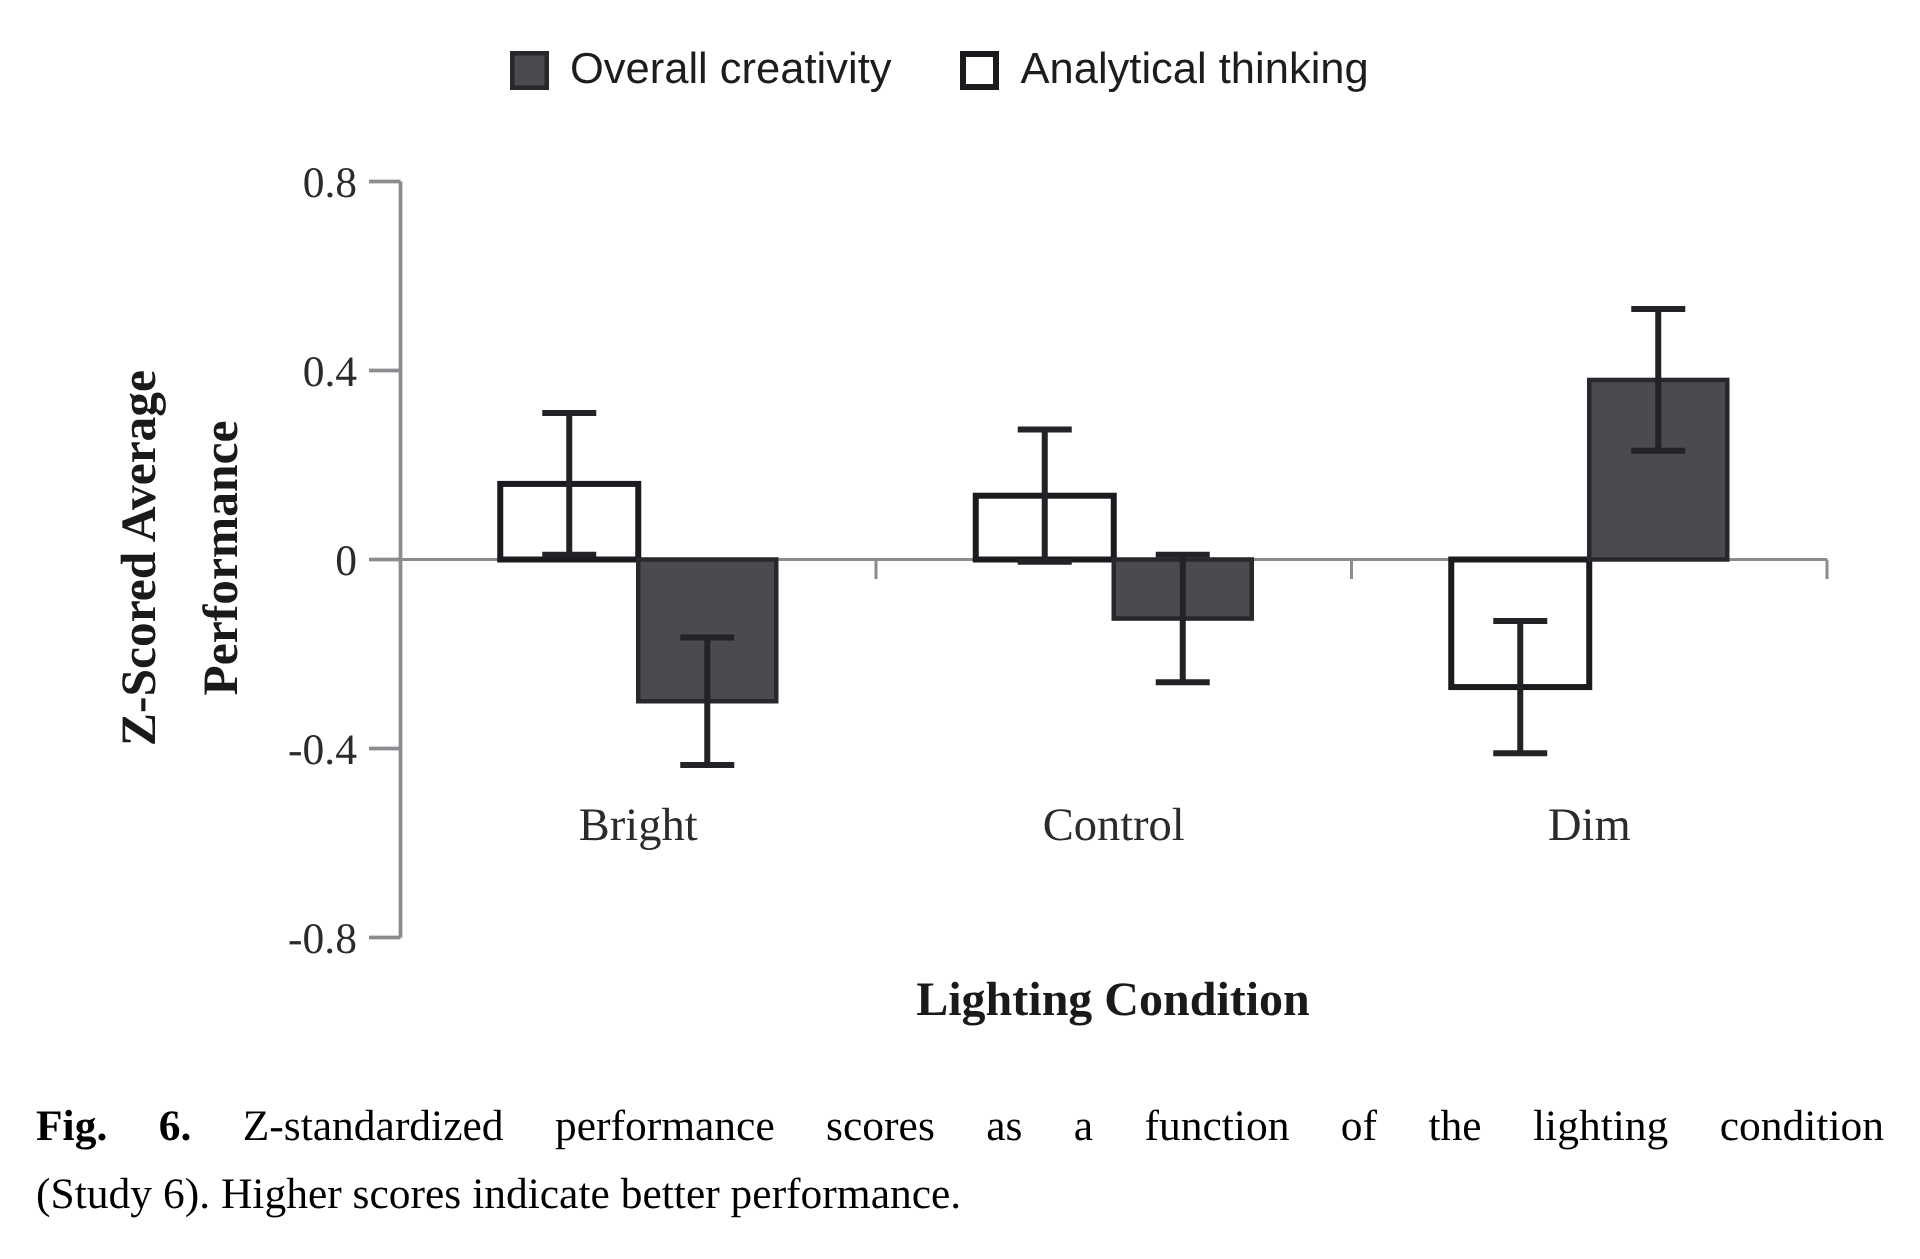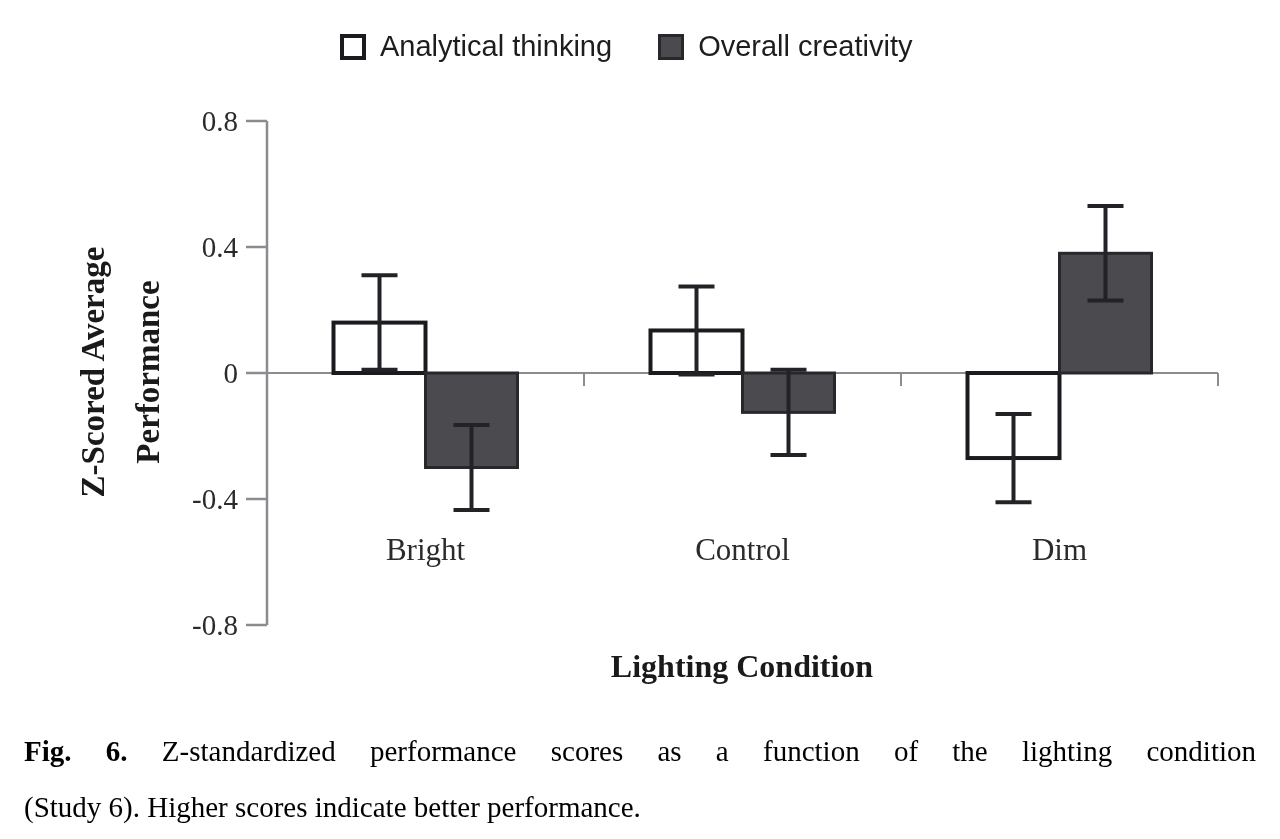--- a/index.html
+++ b/index.html
@@ -67,35 +67,35 @@
   .caption {
     position: absolute;
     left: 24px;
     top: 729px;
     width: 1232px;
     font-size: 29px;
     line-height: 45px;
     color: #000000;
   }
   .cap-line1 { text-align: justify; text-align-last: justify; }
-  .cap-line2 { text-align: left; margin-top: 11px; }
+  .cap-line2 { text-align: left; }
 </style>
 </head>
 <body>
 
 <div class="page">
 
   <div class="legend">
     <div class="legend-item">
+      <span class="swatch swatch-filled" style="background: rgb(75, 74, 79); border-color: rgb(40, 39, 44);"></span>
+      <span>Overall creativity</span>
+    </div>
+    <div class="legend-item">
       <span class="swatch swatch-open" style="background: rgb(255, 255, 255); border-color: rgb(27, 26, 31);"></span>
       <span>Analytical thinking</span>
-    </div>
-    <div class="legend-item">
-      <span class="swatch swatch-filled" style="background: rgb(75, 74, 79); border-color: rgb(40, 39, 44);"></span>
-      <span>Overall creativity</span>
     </div>
   </div>
 
   <div class="ytitle">
     <div>Z-Scored Average</div>
     <div>Performance</div>
   </div>
 
   <svg id="chart-svg" width="1280" height="720">
       <line x1="267" y1="121" x2="267" y2="625" stroke="#8b8b90" stroke-width="2.5"></line>

